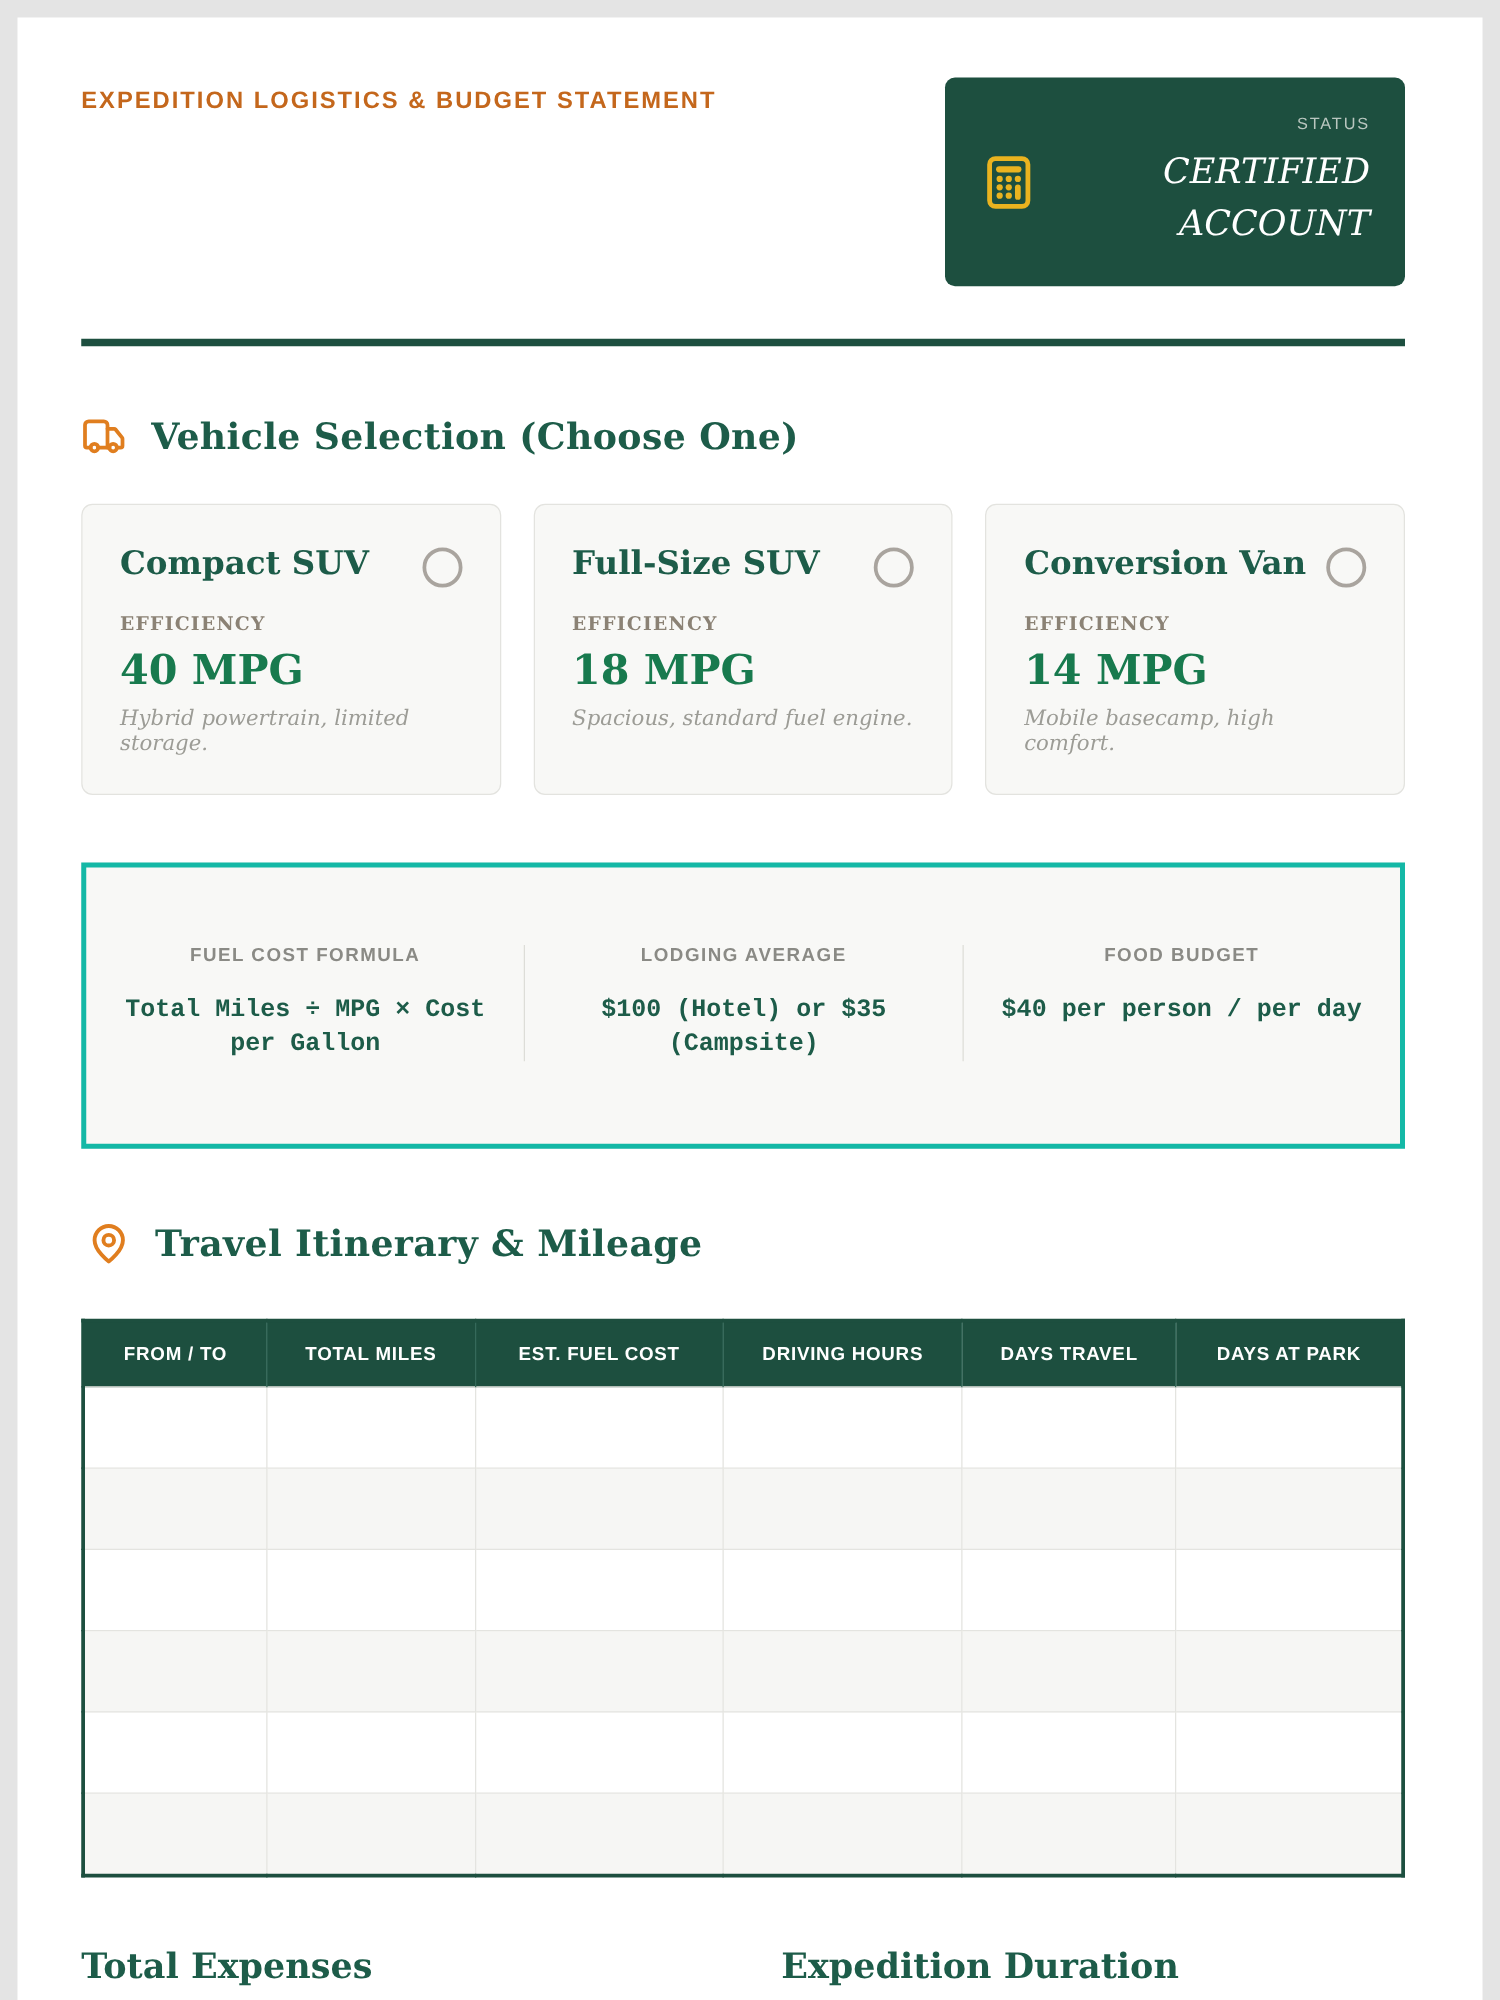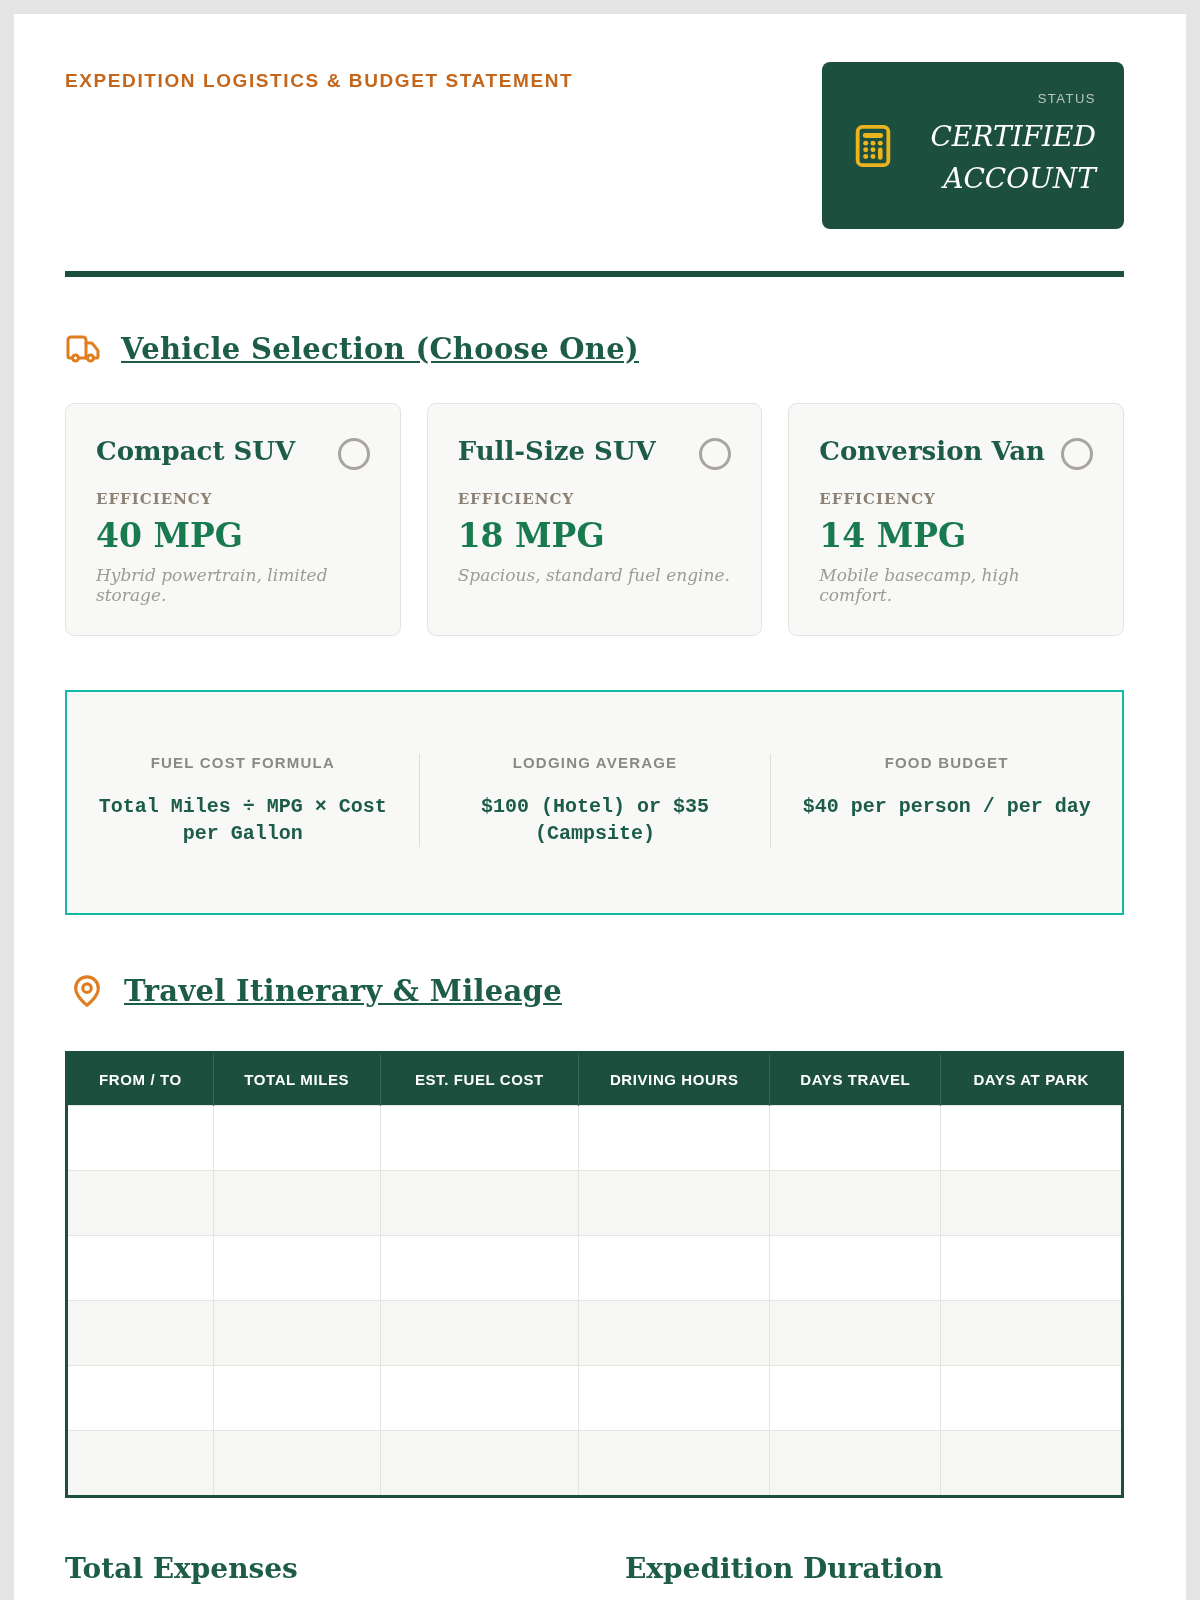--- a/index.html
+++ b/index.html
@@ -24,21 +24,21 @@
     font-size: 54px; line-height: 1.13; font-weight: bold;
     color: #1d5c49; letter-spacing: 0.5px;
   }
   .doc-subtitle {
     margin-top: 10px;
     font-family: "Liberation Sans", sans-serif;
     font-size: 19px; font-weight: bold; letter-spacing: 1.6px;
     color: #c4671c;
   }
   .status-card {
-    width: 302px; min-height: 167px; box-sizing: border-box;
+    width: 368px; min-height: 167px; box-sizing: border-box;
     margin-top: 2px;
     background: #1d4f3f; border-radius: 8px;
     padding: 22px 28px;
     display: flex; align-items: center; justify-content: space-between;
   }
   .status-card .calc-wrap { flex: 0 0 auto; }
   .status-text { display: flex; flex-direction: column; align-items: flex-end; text-align: right; }
   .status-label {
     font-family: "Liberation Sans", sans-serif;
     font-size: 13px; letter-spacing: 1.5px; color: #b9c6bf;
@@ -47,21 +47,21 @@
   .status-value {
     font-size: 28px; font-weight: normal; font-style: italic;
     color: #ffffff; line-height: 1.5;
   }
   .top-divider { height: 6px; background: #1d4f3f; margin-top: 42px; }
 
   
   .section-header { display: flex; align-items: center; gap: 20px; }
   .section-header .sec-icon { flex: 0 0 auto; display: inline-flex; }
   .section-title {
-    font-size: 29px; font-weight: bold; color: #1d5c49; letter-spacing: 0.3px; text-decoration: underline;
+    font-size: 29px; font-weight: bold; color: #1d5c49; letter-spacing: 0.3px;
   }
   .sec-vehicles { margin-top: 54px; }
   .sec-itinerary { margin-top: 58px; padding-left: 5px; }
 
   
   .vehicle-grid {
     margin-top: 36px;
     display: grid; grid-template-columns: 1fr 1fr 1fr; gap: 26px;
   }
   .vehicle-card {
@@ -85,21 +85,21 @@
     font-size: 15px; font-weight: bold; letter-spacing: 1px;
     color: #8b8275;
   }
   .vc-mpg { margin-top: 8px; font-size: 33px; font-weight: bold; color: #187a4e; }
   .vc-desc { margin-top: 10px; font-size: 17px; font-style: italic; color: #9c9c96; }
 
   
   .info-strip {
     margin-top: 54px;
     background: #f8f8f6;
-    border: 2px solid #14b8a6;
+    border: 4px solid #14b8a6;
     display: grid; grid-template-columns: 1fr 1fr 1fr;
     padding: 62px 0 66px 0;
   }
   .info-col { text-align: center; padding: 0 30px; }
   .info-col + .info-col { border-left: 1px solid #ddddd8; }
   .info-label {
     font-family: "Liberation Sans", sans-serif;
     font-size: 15px; font-weight: bold; letter-spacing: 1.2px;
     color: #8a8a85;
   }

